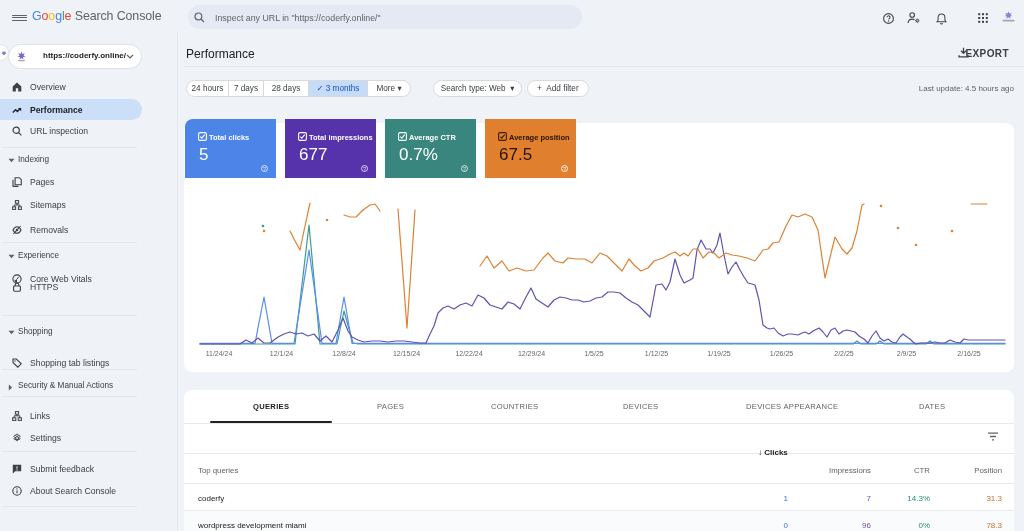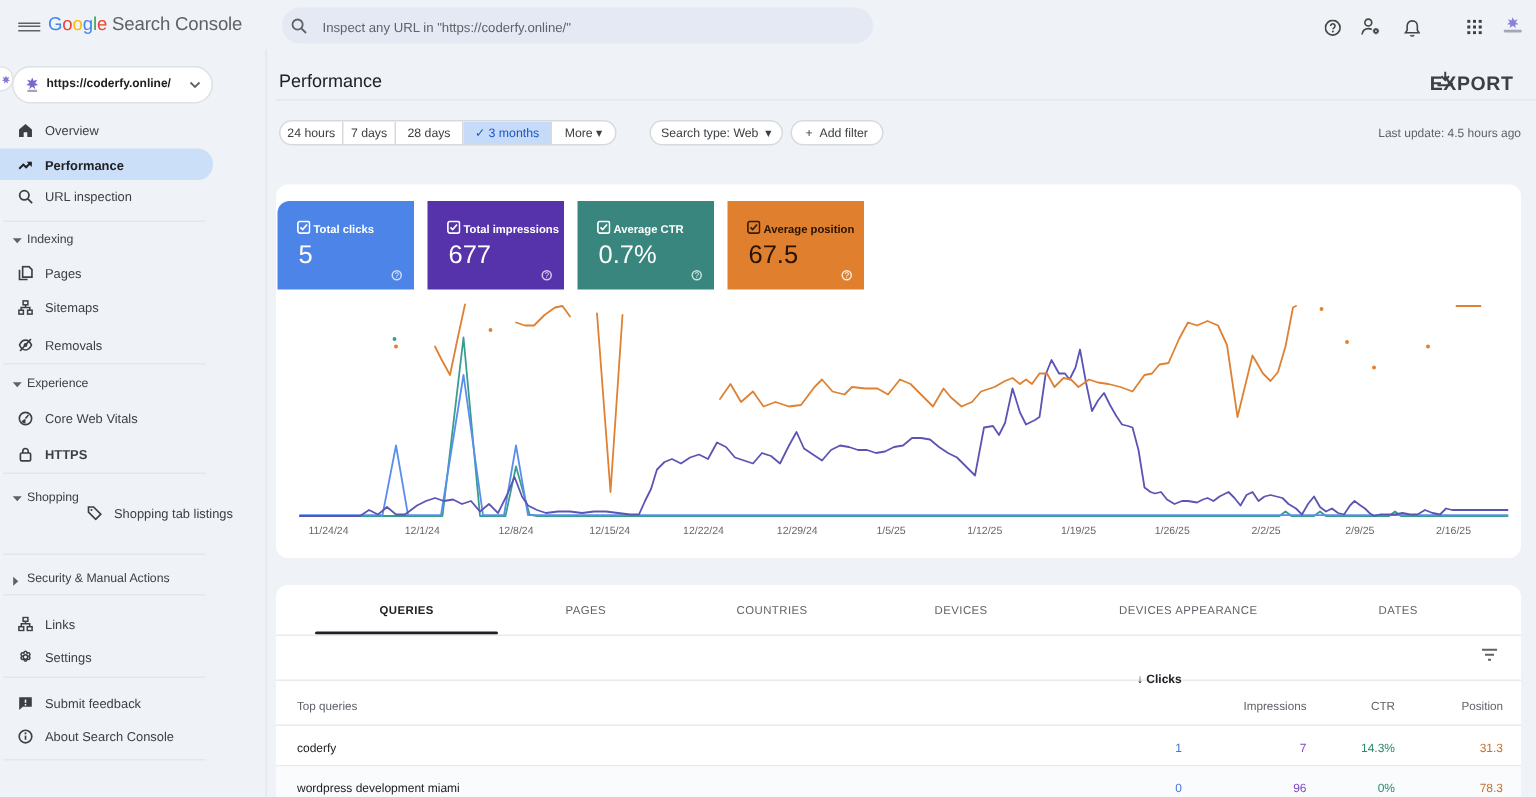--- a/index.html
+++ b/index.html
@@ -9,46 +9,46 @@
   
   .hamb { left:11.5px; top:14.7px; width:15px; height:8px; }
   .hamb div { height:1.3px; background:#5f6368; border-radius:1px; margin-bottom:1.2px; }
   .logo { left:32px; top:9px; font-size:12.4px; letter-spacing:-0.1px; }
   .logo .sc { color:#5f6368; }
   .searchpill { left:188px; top:5px; width:394px; height:24px; background:#e4e9f4; border-radius:12px; }
   .searchtxt { left:215px; top:13px; font-size:8.8px; color:#5f6368; }
   
   .sidebar { left:0; top:33px; width:178px; height:498px; border-right:1px solid #e4e7eb; }
   .proppill { left:8px; top:44px; width:134px; height:25px; background:#fff; border:1px solid #dde1e6; border-radius:13px; }
-  .proptxt { left:31px; top:51px; font-size:8px; font-weight:bold; color:#202124; }
+  .proptxt { left:43px; top:51px; font-size:8px; font-weight:bold; color:#202124; }
   .propcaret { left:126px; top:54px; }
   .navitem { left:0; height:21px; width:142px; font-size:8.6px; color:#3c4043; }
   .navitem .ic { position:absolute; left:12px; top:6px; width:10px; height:10px; }
   .navitem .tx { position:absolute; left:30px; top:6px; white-space:nowrap; }
   .navsel { background:#cbdff8; border-radius:0 11px 11px 0; color:#202124; font-weight:bold; }
   .navhead { left:0; height:20px; font-size:8.2px; color:#3c4043; }
   .navhead .car { position:absolute; left:8px; top:8px; }
   .navhead .tx { position:absolute; left:18px; top:5px; white-space:nowrap; }
   .sdiv { left:2px; width:135px; height:1px; background:#e3e6ea; }
   .footlinks { left:10px; top:530px; font-size:7.8px; color:#5f6368;text-align:center; }
   
   .title { left:186px; top:47px; font-size:12px; color:#202124; }
-  .export { right:15px; top:48px; font-size:13px; font-weight:bold; color:#3c4043; letter-spacing:0.4px;margin-left:12px; }
+  .export { right:15px; top:48px; font-size:10px; font-weight:bold; color:#3c4043; letter-spacing:0.4px;margin-left:12px; }
   .hdiv { left:184px; top:66px; width:840px; height:1px; background:#e4e7eb; }
   .lastupd { right:10px; top:84px; font-size:8px; color:#5f6368; }
   
   .seg { left:186px; top:80px; height:17px; display:flex; border:1px solid #d7dadd; border-radius:9px; background:#fff; overflow:hidden; }
   .seg > div { text-align:center; line-height:15.5px; font-size:8.2px; color:#3c4043; border-right:1px solid #d7dadd; }
   .seg > div:last-child { border-right:none; }
   .seg .sel { background:#c6dbf8; color:#1956c4; font-weight:normal; }
   .chip { top:80px; height:17px; border:1px solid #d7dadd; border-radius:9px; background:#fff; font-size:8.2px; color:#3c4043; line-height:15.5px; padding:0 9px; }
   
   .panel1 { left:184px; top:123px; width:830px; height:249px; background:#fff; border-radius:8px; }
   .panel2 { left:184px; top:390px; width:830px; height:170px; background:#fff; border-radius:8px; }
-  .card { top:134px; width:91px; height:59px; color:#fff; }
+  .card { top:119px; width:91px; height:59px; color:#fff; }
   .card .lab { position:absolute; left:13px; top:13.5px; font-size:7.5px; font-weight:bold; white-space:nowrap; }
   .card .cb { position:absolute; left:13px; top:13px; }
   .card .val { position:absolute; left:14px; top:25.5px; font-size:17px; }
   .card .qm { position:absolute; right:8px; bottom:6px; width:7px; height:7px; border-radius:50%; border:0.8px solid rgba(255,255,255,0.75); font-size:5.5px; line-height:7px; text-align:center; color:rgba(255,255,255,0.85); }
   
   .tab { top:402px; font-size:7.6px; color:#5f6368; letter-spacing:0.3px; }
   .tabsel { color:#202124; font-weight:bold; }
   .tabline { left:210px; top:421px; width:122px; height:2px; background:#202124; border-radius:1px; }
   .tdiv { left:184px; width:830px; height:1px; background:#e8eaed; }
   .thead { font-size:7.8px; color:#5f6368; }
@@ -193,35 +193,35 @@
     <span class="tx">Experience</span>
   </div>
 <div class="abs navitem" style="top:268px;">
     <svg class="ic" viewBox="0 0 10 10">
       <circle cx="5" cy="5" r="4.1" fill="none" stroke="#3c4043" stroke-width="1.1"></circle>
       <path d="M5 5L2.2 6.8A3.4 3.4 0 005 8.4z" fill="#3c4043"></path>
       <path d="M5 5l2-2.4" stroke="#3c4043" stroke-width="1"></path>
     </svg>
     <span class="tx">Core Web Vitals</span>
   </div>
-<div class="abs navitem" style="top:292px;font-weight:bold;">
+<div class="abs navitem" style="top:276px;">
     <svg class="ic" viewBox="0 0 10 10">
       <rect x="1.6" y="4" width="6.8" height="5.2" rx="0.9" fill="none" stroke="#3c4043" stroke-width="1.1"></rect>
       <path d="M3.2 4V2.8a1.8 1.8 0 013.6 0V4" fill="none" stroke="#3c4043" stroke-width="1.1"></path>
     </svg>
     <span class="tx">HTTPS</span>
   </div>
 <div class="abs sdiv" style="top:315px;"></div>
 <div class="abs navhead" style="top:322px;">
     <svg class="car" width="7" height="5" viewBox="0 0 7 5">
       <path d="M0.5 0.8L3.5 4.2L6.5 0.8Z" fill="#5f6368"></path>
     </svg>
     <span class="tx">Shopping</span>
   </div>
-<div class="abs navitem" style="top:331px;margin-left:46px;">
+<div class="abs navitem" style="top:352px;">
     <svg class="ic" viewBox="0 0 10 10">
       <path d="M1 1h3.4L9.2 5.8 5.8 9.2 1 4.4Z" fill="none" stroke="#3c4043" stroke-width="1.1"></path>
       <circle cx="3" cy="3" r="0.7" fill="#3c4043"></circle>
     </svg>
     <span class="tx">Shopping tab listings</span>
   </div>
 <div class="abs sdiv" style="top:369px;"></div>
 <div class="abs navhead" style="top:376px;">
     <svg class="car" width="5" height="7" viewBox="0 0 5 7">
       <path d="M0.8 0.5L4.2 3.5L0.8 6.5Z" fill="#5f6368"></path>

